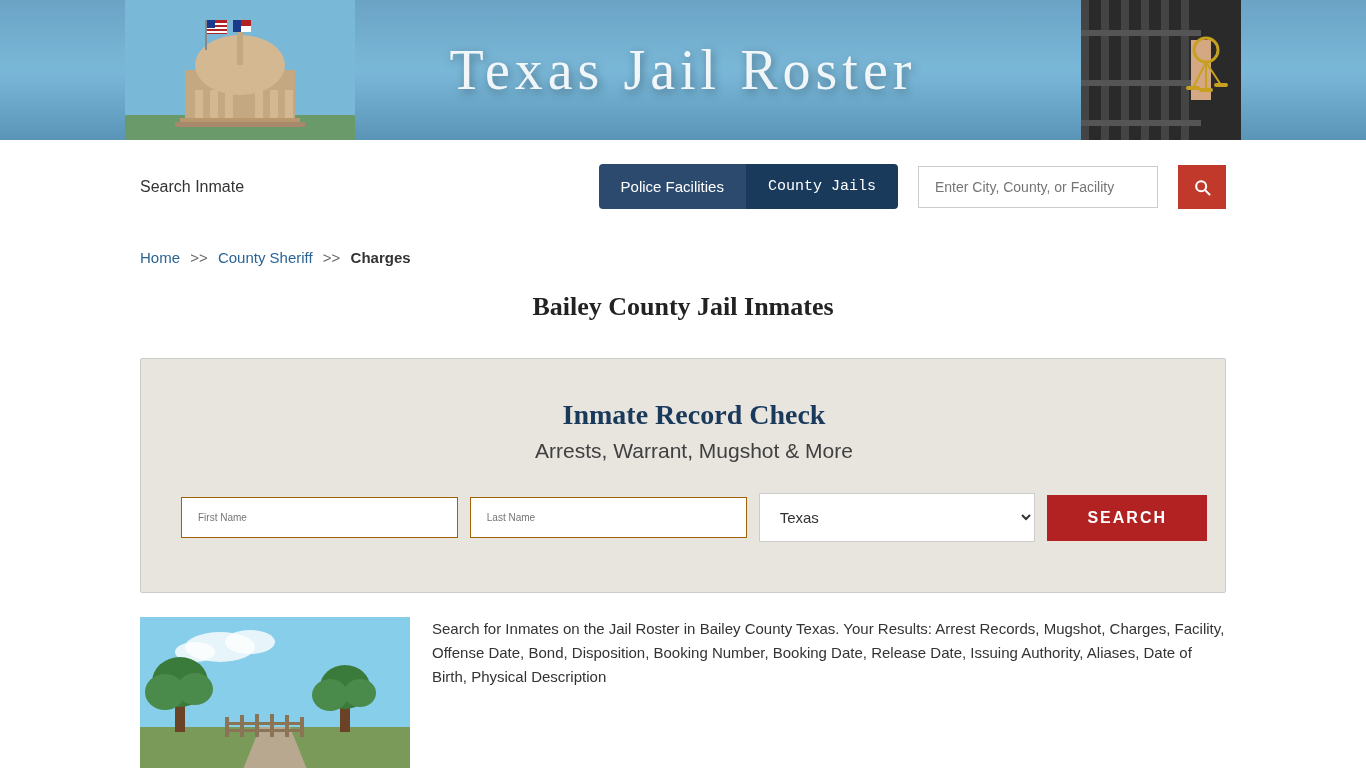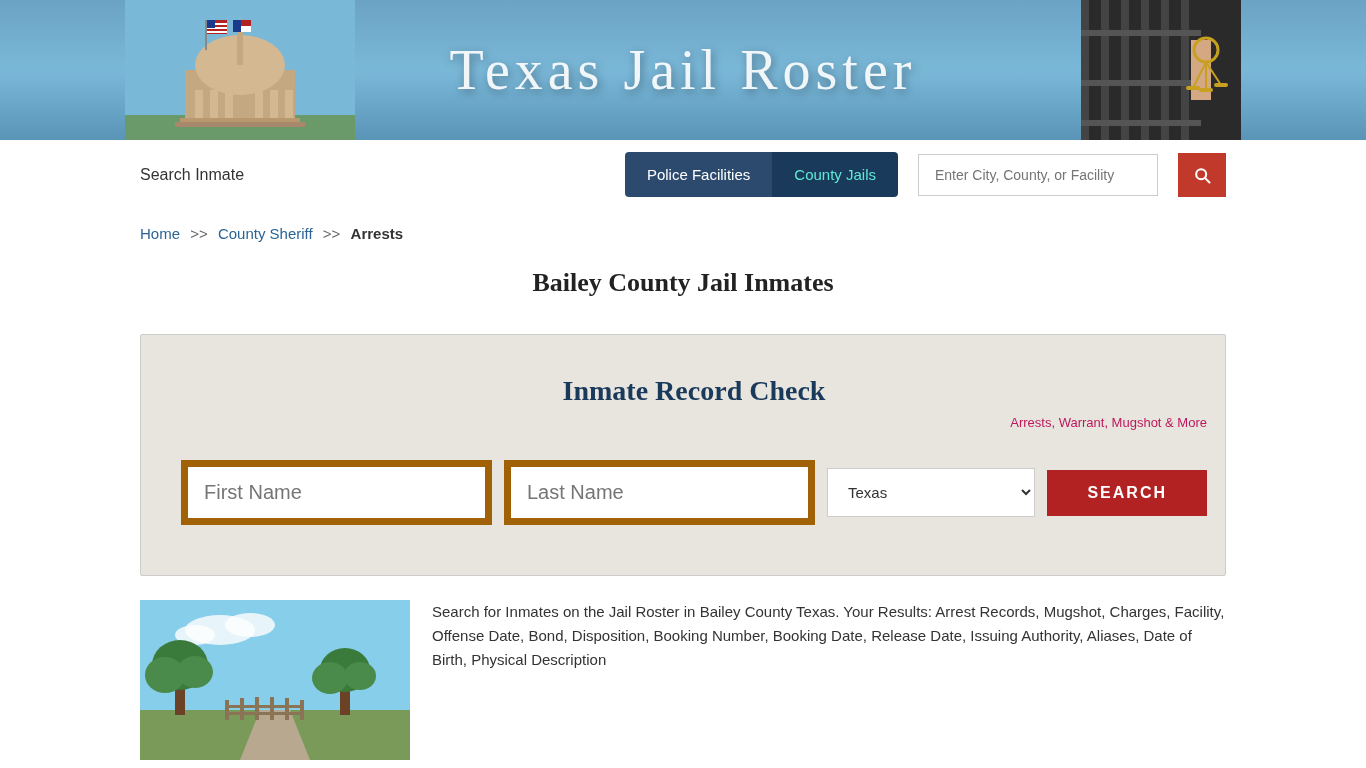--- a/index.html
+++ b/index.html
@@ -13,21 +13,21 @@
       background: #fff;
       width: 1366px;
       min-height: 768px;
       overflow-x: hidden;
     }
 
     
     .nav-bar {
       display: flex;
       align-items: center;
-      padding: 12px 140px;
+      padding: 24px 140px;
       background: #fff;
       gap: 20px;
     }
 
     .search-inmate-label {
       font-family: Arial, sans-serif;
       font-size: 16px;
       color: #333;
       flex: 1;
     }
@@ -44,25 +44,25 @@
       border: none;
       padding: 14px 22px;
       font-size: 15px;
       font-family: Arial, sans-serif;
       cursor: pointer;
       border-radius: 4px 0 0 4px;
     }
 
     .nav-btn-county {
       background: #1a3a5c;
-      color: #5eead4;
+      color: #ffffff;
       border: none;
       padding: 14px 22px;
       font-size: 15px;
-      font-family: Liberation Sans, sans-serif;
+      font-family: Liberation Mono, monospace;
       cursor: pointer;
       border-radius: 0 4px 4px 0;
     }
 
     .facility-search-input {
       border: 1px solid #ccc;
       padding: 12px 16px;
       font-size: 14px;
       font-family: Arial, sans-serif;
       width: 240px;
@@ -130,40 +130,40 @@
     .record-check-title {
       text-align: center;
       font-family: Georgia, serif;
       font-size: 28px;
       color: #1a3a5c;
       font-weight: bold;
       margin-bottom: 8px;
     }
 
     .record-check-subtitle {
-      text-align: right;
-      font-family: Arial, sans-serif;
-      font-size: 13px;
-      color: #be185d;
+      text-align: center;
+      font-family: Arial, sans-serif;
+      font-size: 21px;
+      color: #404040;
       margin-bottom: 30px;
     }
 
     .record-check-form {
       display: flex;
       gap: 12px;
       align-items: center;
       margin-bottom: 20px;
     }
 
     .form-input {
       flex: 1;
       padding: 14px 16px;
-      font-size: 20px;
-      font-family: Arial, sans-serif;
-      border: 7px solid #a16207;
+      font-size: 10px;
+      font-family: Arial, sans-serif;
+      border: 1px solid #a16207;
       background: #fff;
       color: #999;
       outline: none;
     }
 
     .state-select {
       flex: 1;
       padding: 14px 16px;
       font-size: 15px;
       font-family: Arial, sans-serif;
@@ -341,21 +341,21 @@
       <path d="M21 21l-4.35-4.35M17 11A6 6 0 1 1 5 11a6 6 0 0 1 12 0z" stroke="white" stroke-width="2.5" fill="none" stroke-linecap="round"></path>
     </svg>
   </button>
 </div>
 
 <div class="breadcrumb">
   <a href="#">Home</a>
   <span class="separator">&gt;&gt;</span>
   <a href="#">County Sheriff</a>
   <span class="separator">&gt;&gt;</span>
-  <span class="current">Arrests</span>
+  <span class="current">Charges</span>
 </div>
 
 <h1 class="page-title">Bailey County Jail Inmates</h1>
 
 <div class="record-check-box">
   <div class="record-check-title">Inmate Record Check</div>
   <div class="record-check-subtitle">Arrests, Warrant, Mugshot &amp; More</div>
   <div class="record-check-form">
     <input class="form-input" type="text" placeholder="First Name" style="">
     <input class="form-input" type="text" placeholder="Last Name" style="">

